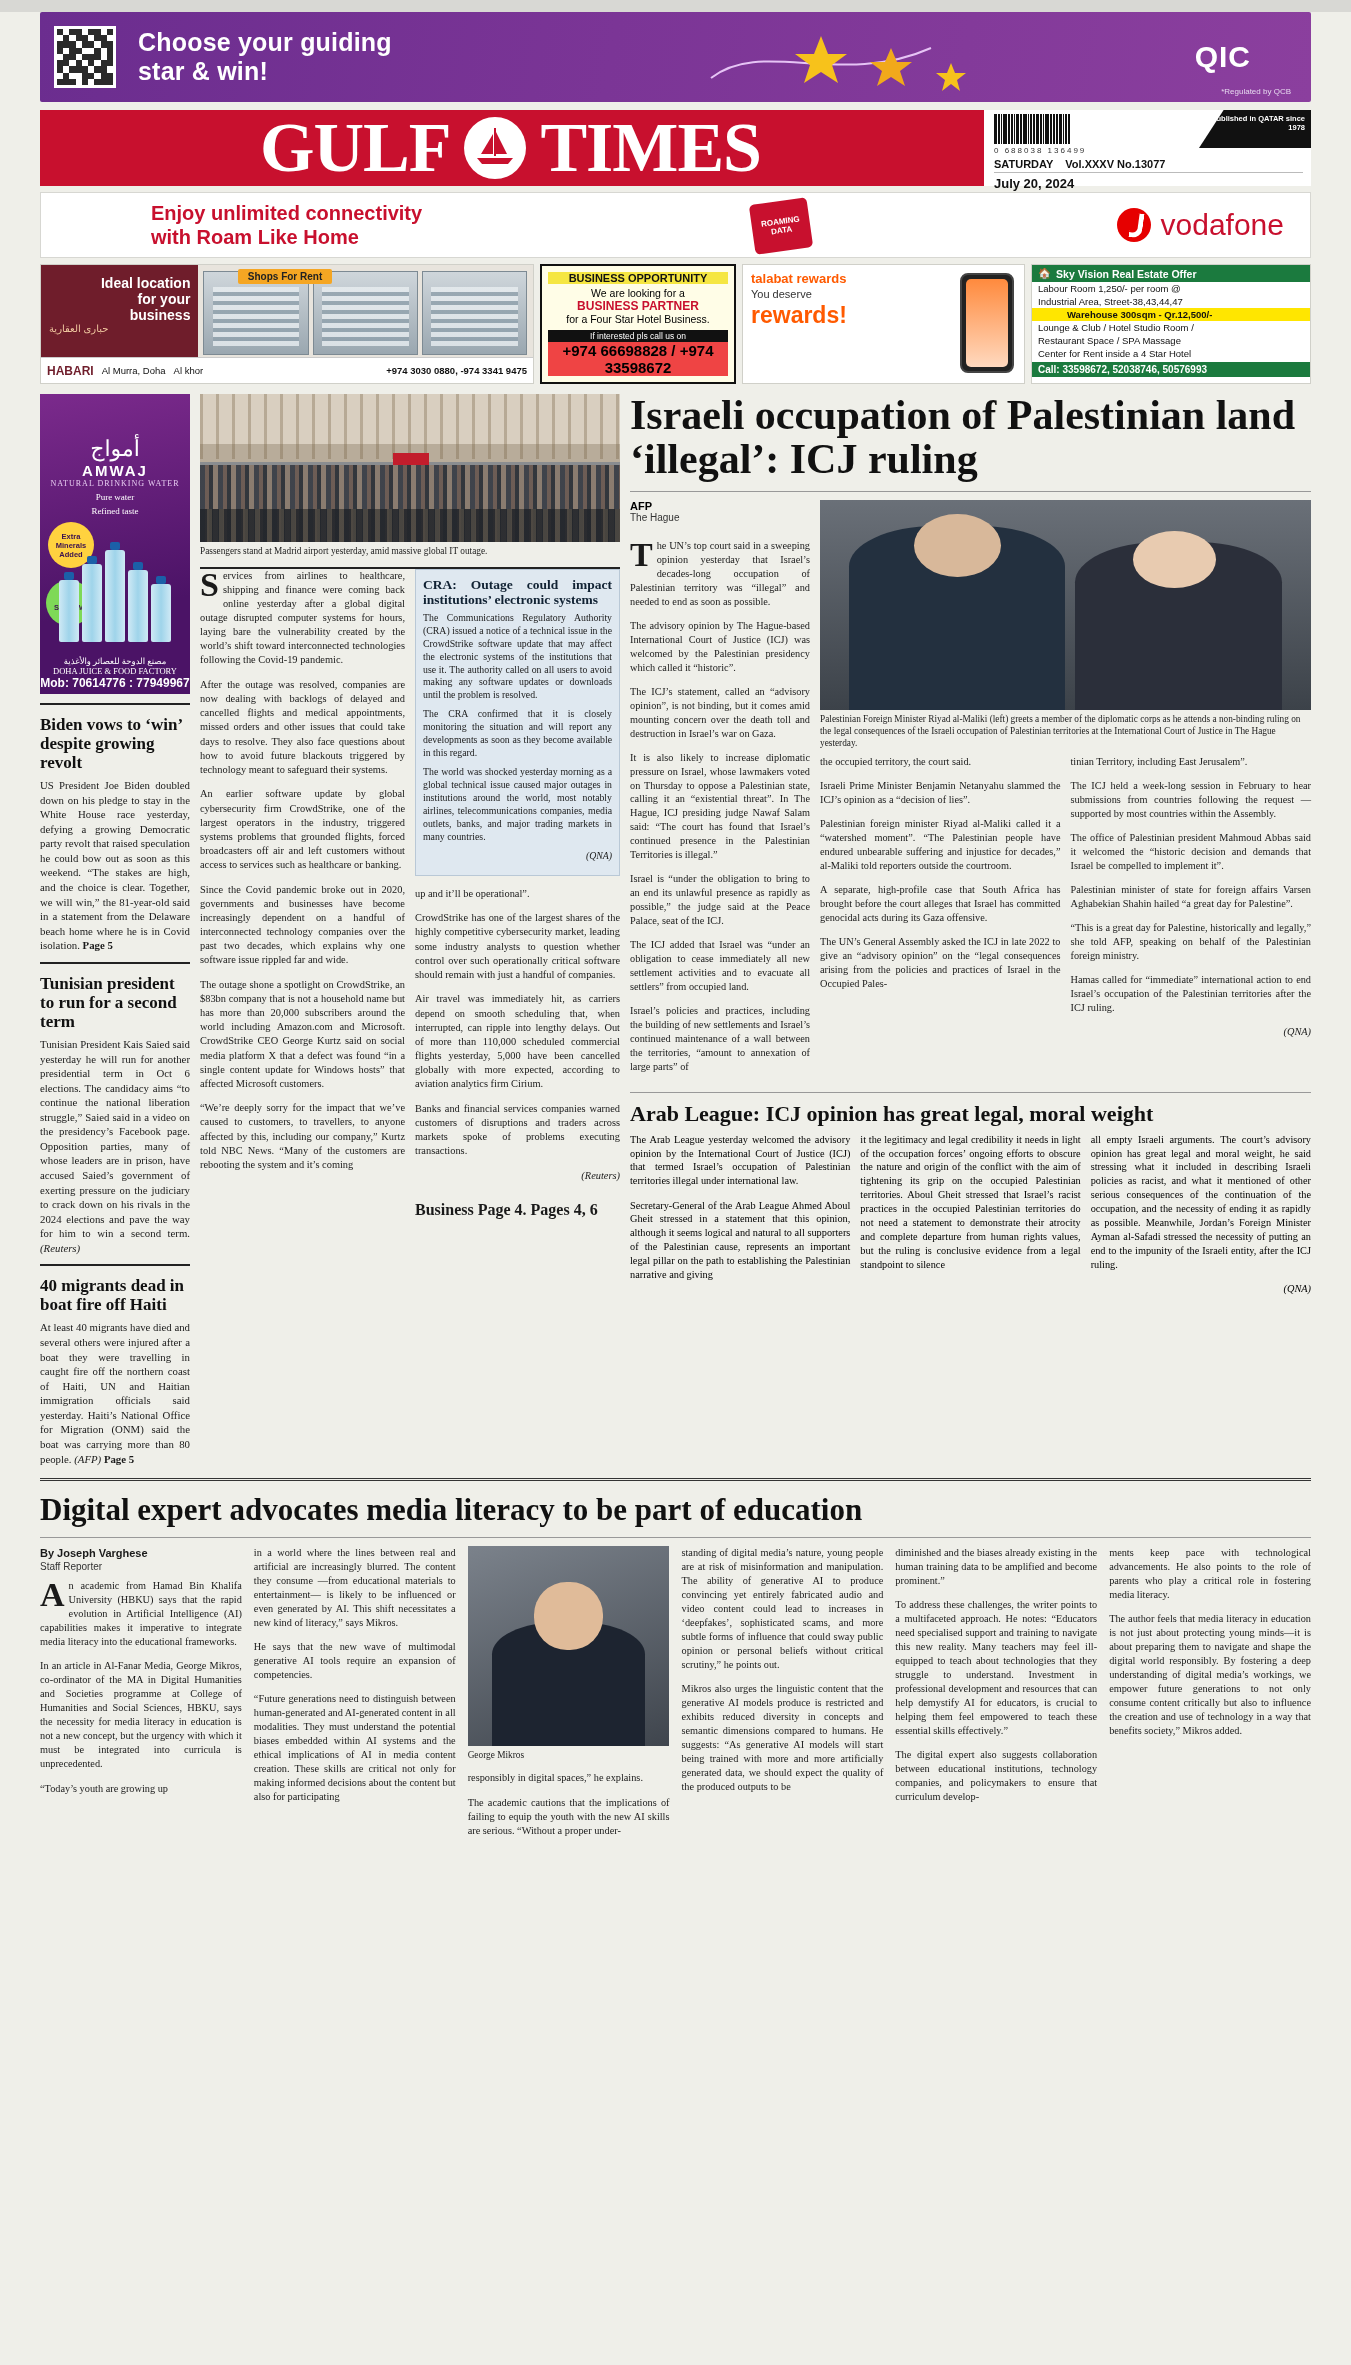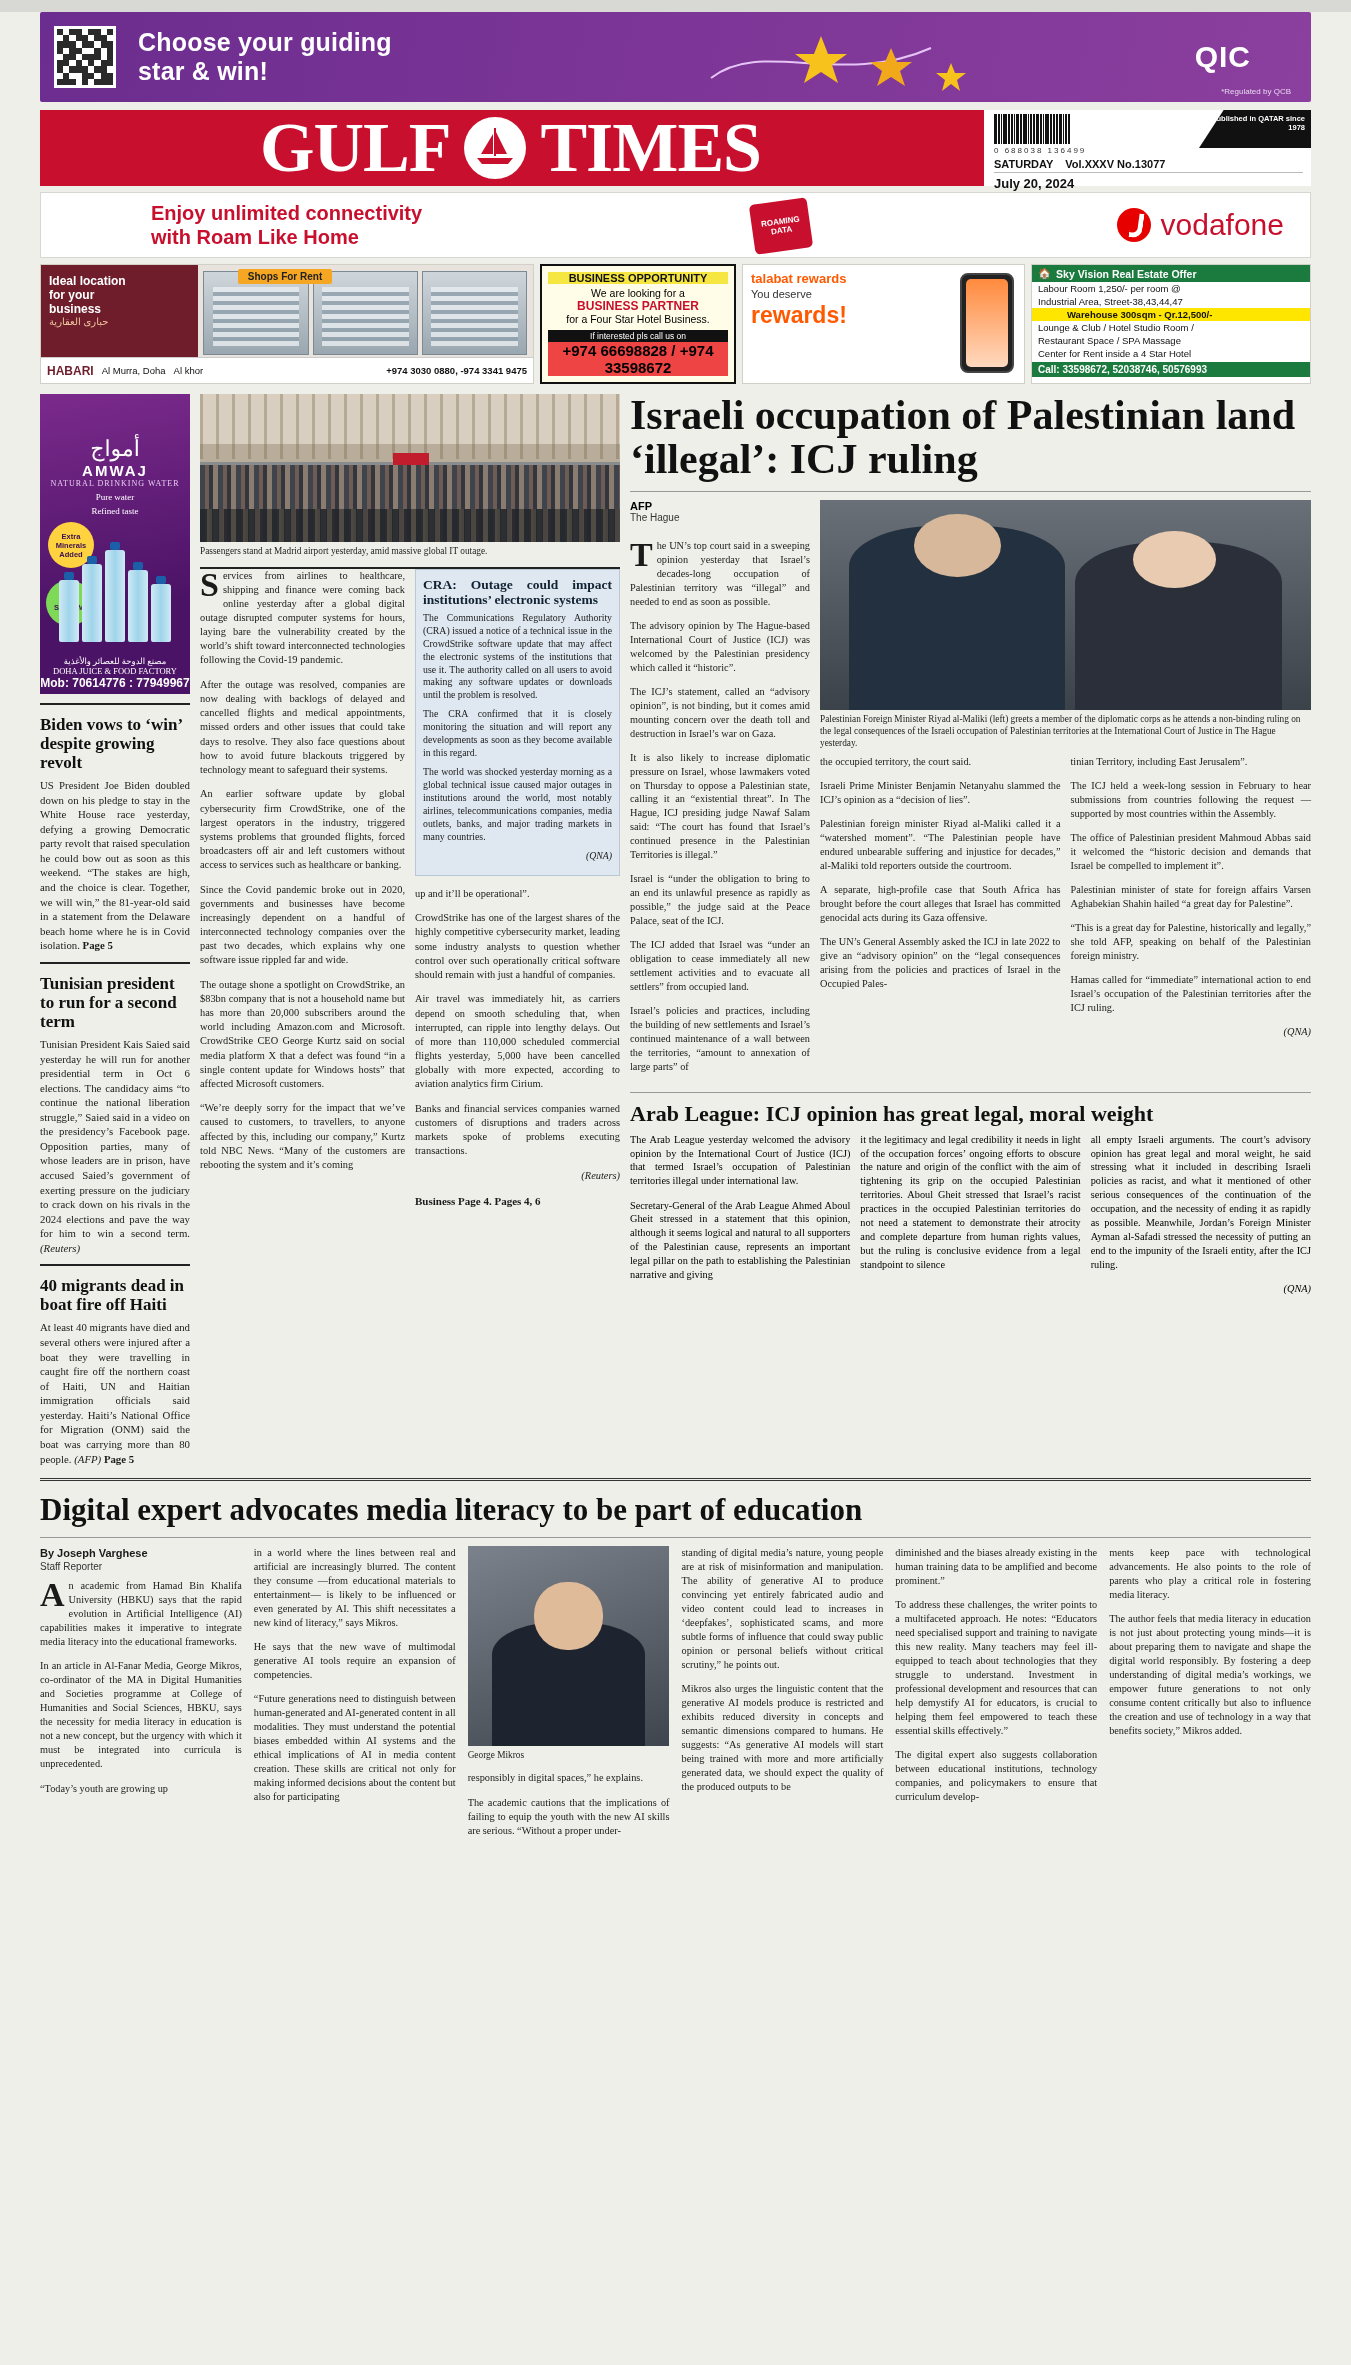--- a/index.html
+++ b/index.html
@@ -119,21 +119,21 @@
     content:""; position:absolute; left: 13px; top: 5px; width: 8px; height: 20px;
     border-right: 5px solid #fff; border-bottom: 5px solid #fff; border-radius: 0 0 10px 0;
     transform: rotate(8deg);
   }
 
   
   .ads-row { margin: 6px 40px 0 40px; display: flex; gap: 6px; height: 120px; }
   .ad { border: 1px solid #d0d0c9; background: #fff; position: relative; overflow: hidden; }
   .ad-habari { width: 494px; background: linear-gradient(90deg,#6f1d2b 0 32%, #e8e4dd 32% 100%); }
   .habari-left { width: 32%; color: #fff; padding: 10px 8px; font-family: "Liberation Sans", sans-serif; }
-  .habari-left .h1 { font-size: 12px; font-weight: bold; line-height: 1.15; }
+  .habari-left .h1 { font-size: 14px; font-weight: bold; line-height: 1.15; text-align: right; }
   .habari-ar { font-size: 10px; color: #f0c8a0; }
   .habari-bldgs { position: absolute; left: 33%; top: 6px; right: 6px; bottom: 28px; display:flex; gap:4px; }
   .bldg { flex:1; background: linear-gradient(#cfd6db,#9aa7b0); border:1px solid #7d8a93; position: relative;}
   .bldg::after{content:"";position:absolute;left:8%;right:8%;top:18%;bottom:10%;background:
     repeating-linear-gradient(#e9eef1 0 5px,#8fa0ab 5px 9px);opacity:.8;}
   .shops-tag {
     position: absolute; left: 40%; top: 4px; background: #f5a623; color: #222;
     font-size: 10px; font-weight: bold; padding: 2px 10px; font-family: "Liberation Sans", sans-serif;
     border-radius: 2px;
   }
@@ -576,21 +576,21 @@
             <p>The Communications Regulatory Authority (CRA) issued a notice of a technical issue in the CrowdStrike software update that may affect the electronic systems of the institutions that use it. The authority called on all users to avoid making any software updates or downloads until the problem is resolved.</p>
             <p>The CRA confirmed that it is closely monitoring the situation and will report any developments as soon as they become available in this regard.</p>
             <p>The world was shocked yesterday morning as a global technical issue caused major outages in institutions around the world, most notably airlines, telecommunications companies, media outlets, banks, and major trading markets in many countries.</p>
             <p style="text-align:right;font-style:italic">(QNA)</p>
           </div>
           <p>up and it’ll be operational”.</p>
           <p>CrowdStrike has one of the largest shares of the highly competitive cybersecurity market, leading some industry analysts to question whether control over such operationally critical software should remain with just a handful of companies.</p>
           <p>Air travel was immediately hit, as carriers depend on smooth scheduling that, when interrupted, can ripple into lengthy delays. Out of more than 110,000 scheduled commercial flights yesterday, 5,000 have been cancelled globally with more expected, according to aviation analytics firm Cirium.</p>
           <p>Banks and financial services companies warned customers of disruptions and traders across markets spoke of problems executing transactions.</p>
           <p style="text-align:right;font-style:italic">(Reuters)</p>
-          <p style="font-weight:bold;font-size:11px">Business Page 4. Pages 4, 6</p>
+          <p style="font-weight:bold;font-size:16px">Business Page 4. Pages 4, 6</p>
         </div>
       </div>
     </div>
 
     <div class="col-right">
       <h1 class="right-headline">Israeli occupation of Palestinian land ‘illegal’: ICJ ruling</h1>
       <div class="rule-thin"></div>
       <div class="right-flex">
         <div style="width:180px">
           <div class="byline">AFP</div>

